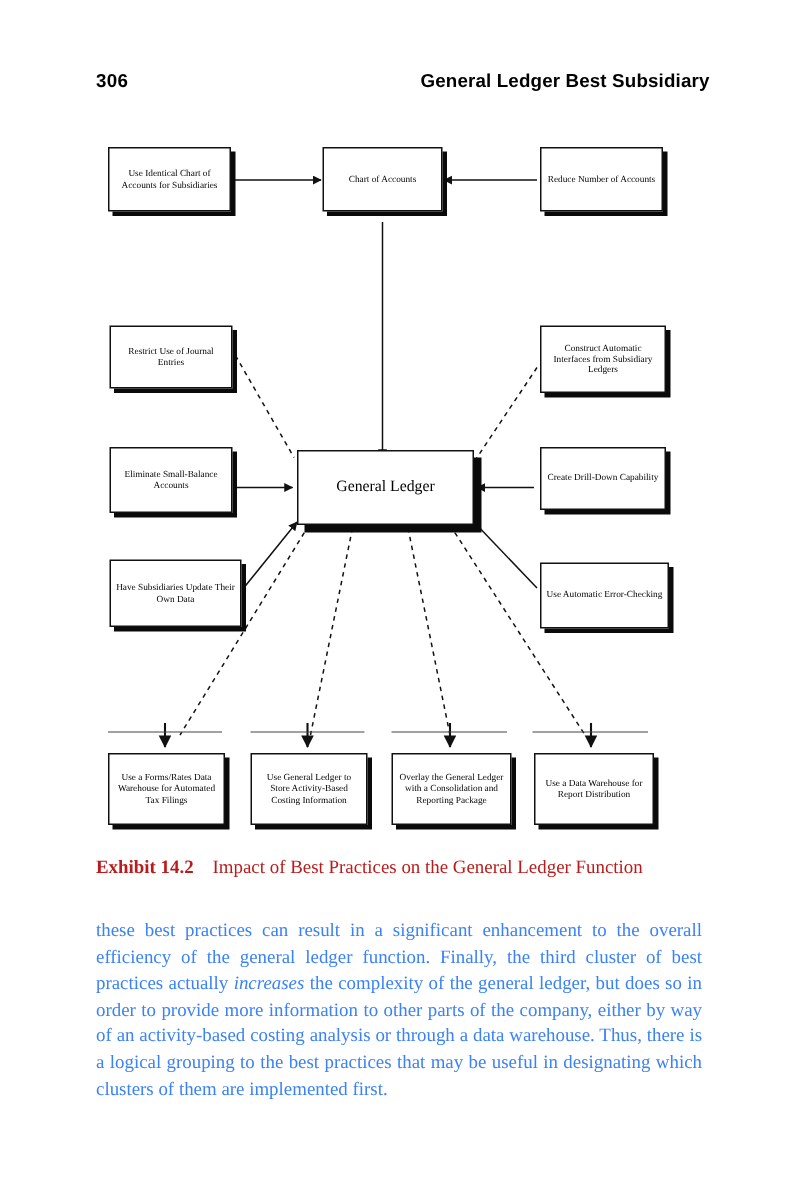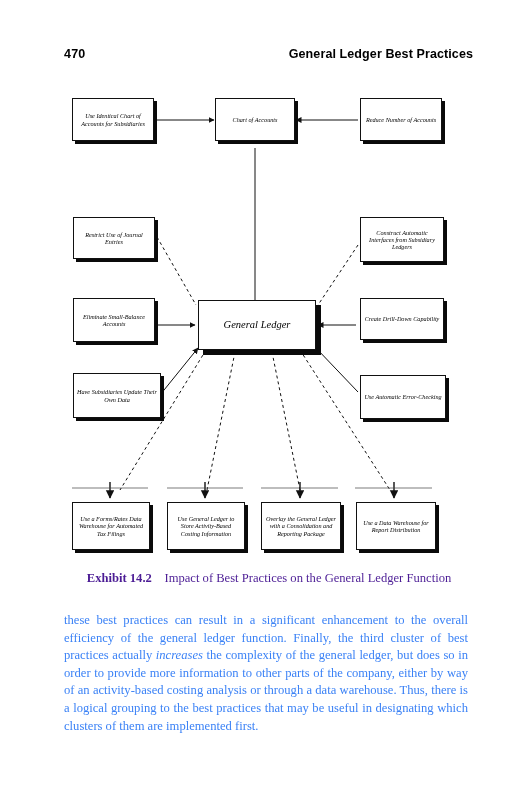--- a/index.html
+++ b/index.html
@@ -62,34 +62,33 @@
     box-shadow: 3px 3px 0 0 #0a0a0a;
     display: flex;
     align-items: center;
     justify-content: center;
     text-align: center;
     color: #000;
     font-family: "Liberation Serif", serif;
     line-height: 1.18;
     padding: 2px 3px;
   }
-  .node span { display: block; width: 100%; font-style: italic; }
+  .node span { display: block; width: 100%; }
   .node.small { font-size: 6.2px; }
   .node.hub   { font-size: 10.5px; border: 1px solid #111; }
 
   
   .caption {
     position: absolute;
     left: 64px;
     top: 571px;
     width: 410px;
     font-family: "Liberation Serif", serif;
     font-size: 12.6px;
-    color: #4c1d95;
-    text-align: center;
+    color: #b91c1c;
   }
   .caption b { font-weight: bold; }
 
   
   .body {
     position: absolute;
     left: 64px;
     top: 612px;
     width: 404px;
     font-family: "Liberation Serif", serif;
@@ -99,22 +98,22 @@
     text-align: justify;
     text-justify: inter-word;
   }
   .body i { font-style: italic; }
 </style>
 </head>
 <body>
 
 <div class="page">
 
-  <div class="folio">470</div>
-  <div class="runhead">General Ledger Best Practices</div>
+  <div class="folio">306</div>
+  <div class="runhead">General Ledger Best Subsidiary</div>
 
   <div class="exhibit">
 
     <svg width="531" height="480">
       <defs>
         <marker id="ah" markerWidth="7" markerHeight="7" refX="5.5" refY="3" orient="auto">
           <path d="M0,0 L6,3 L0,6 z" fill="#111"></path>
         </marker>
       </defs>
 

